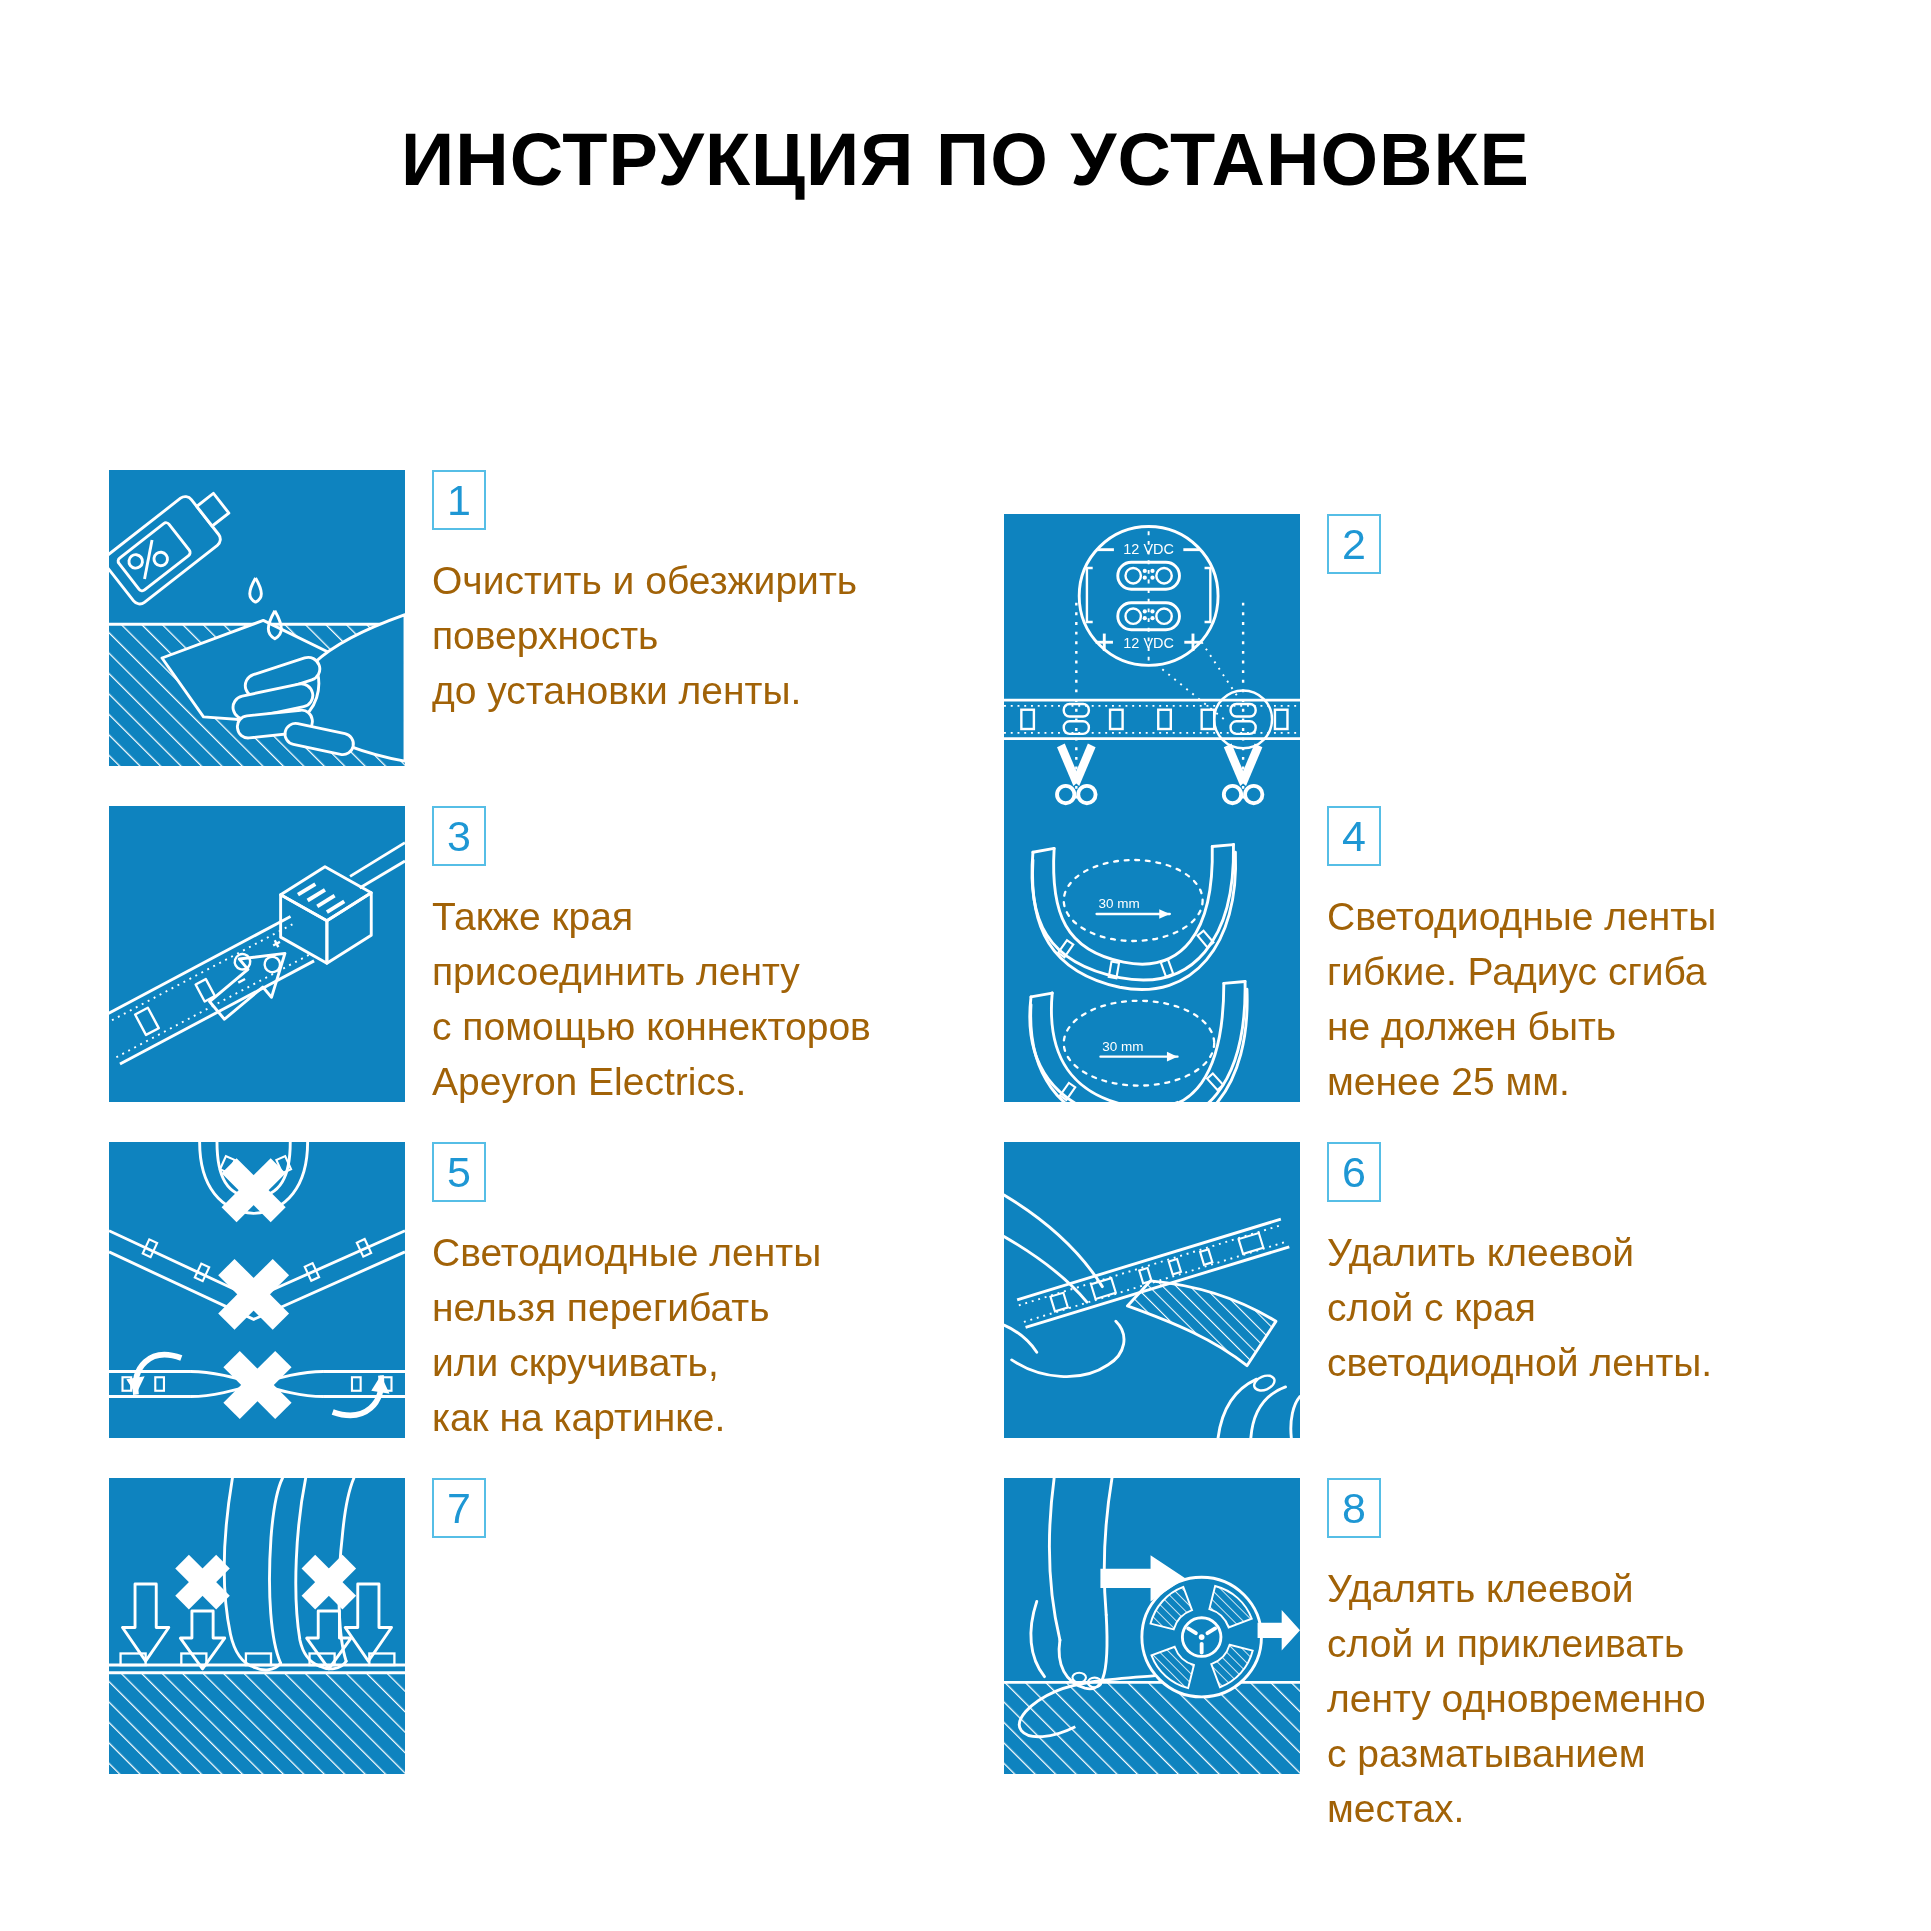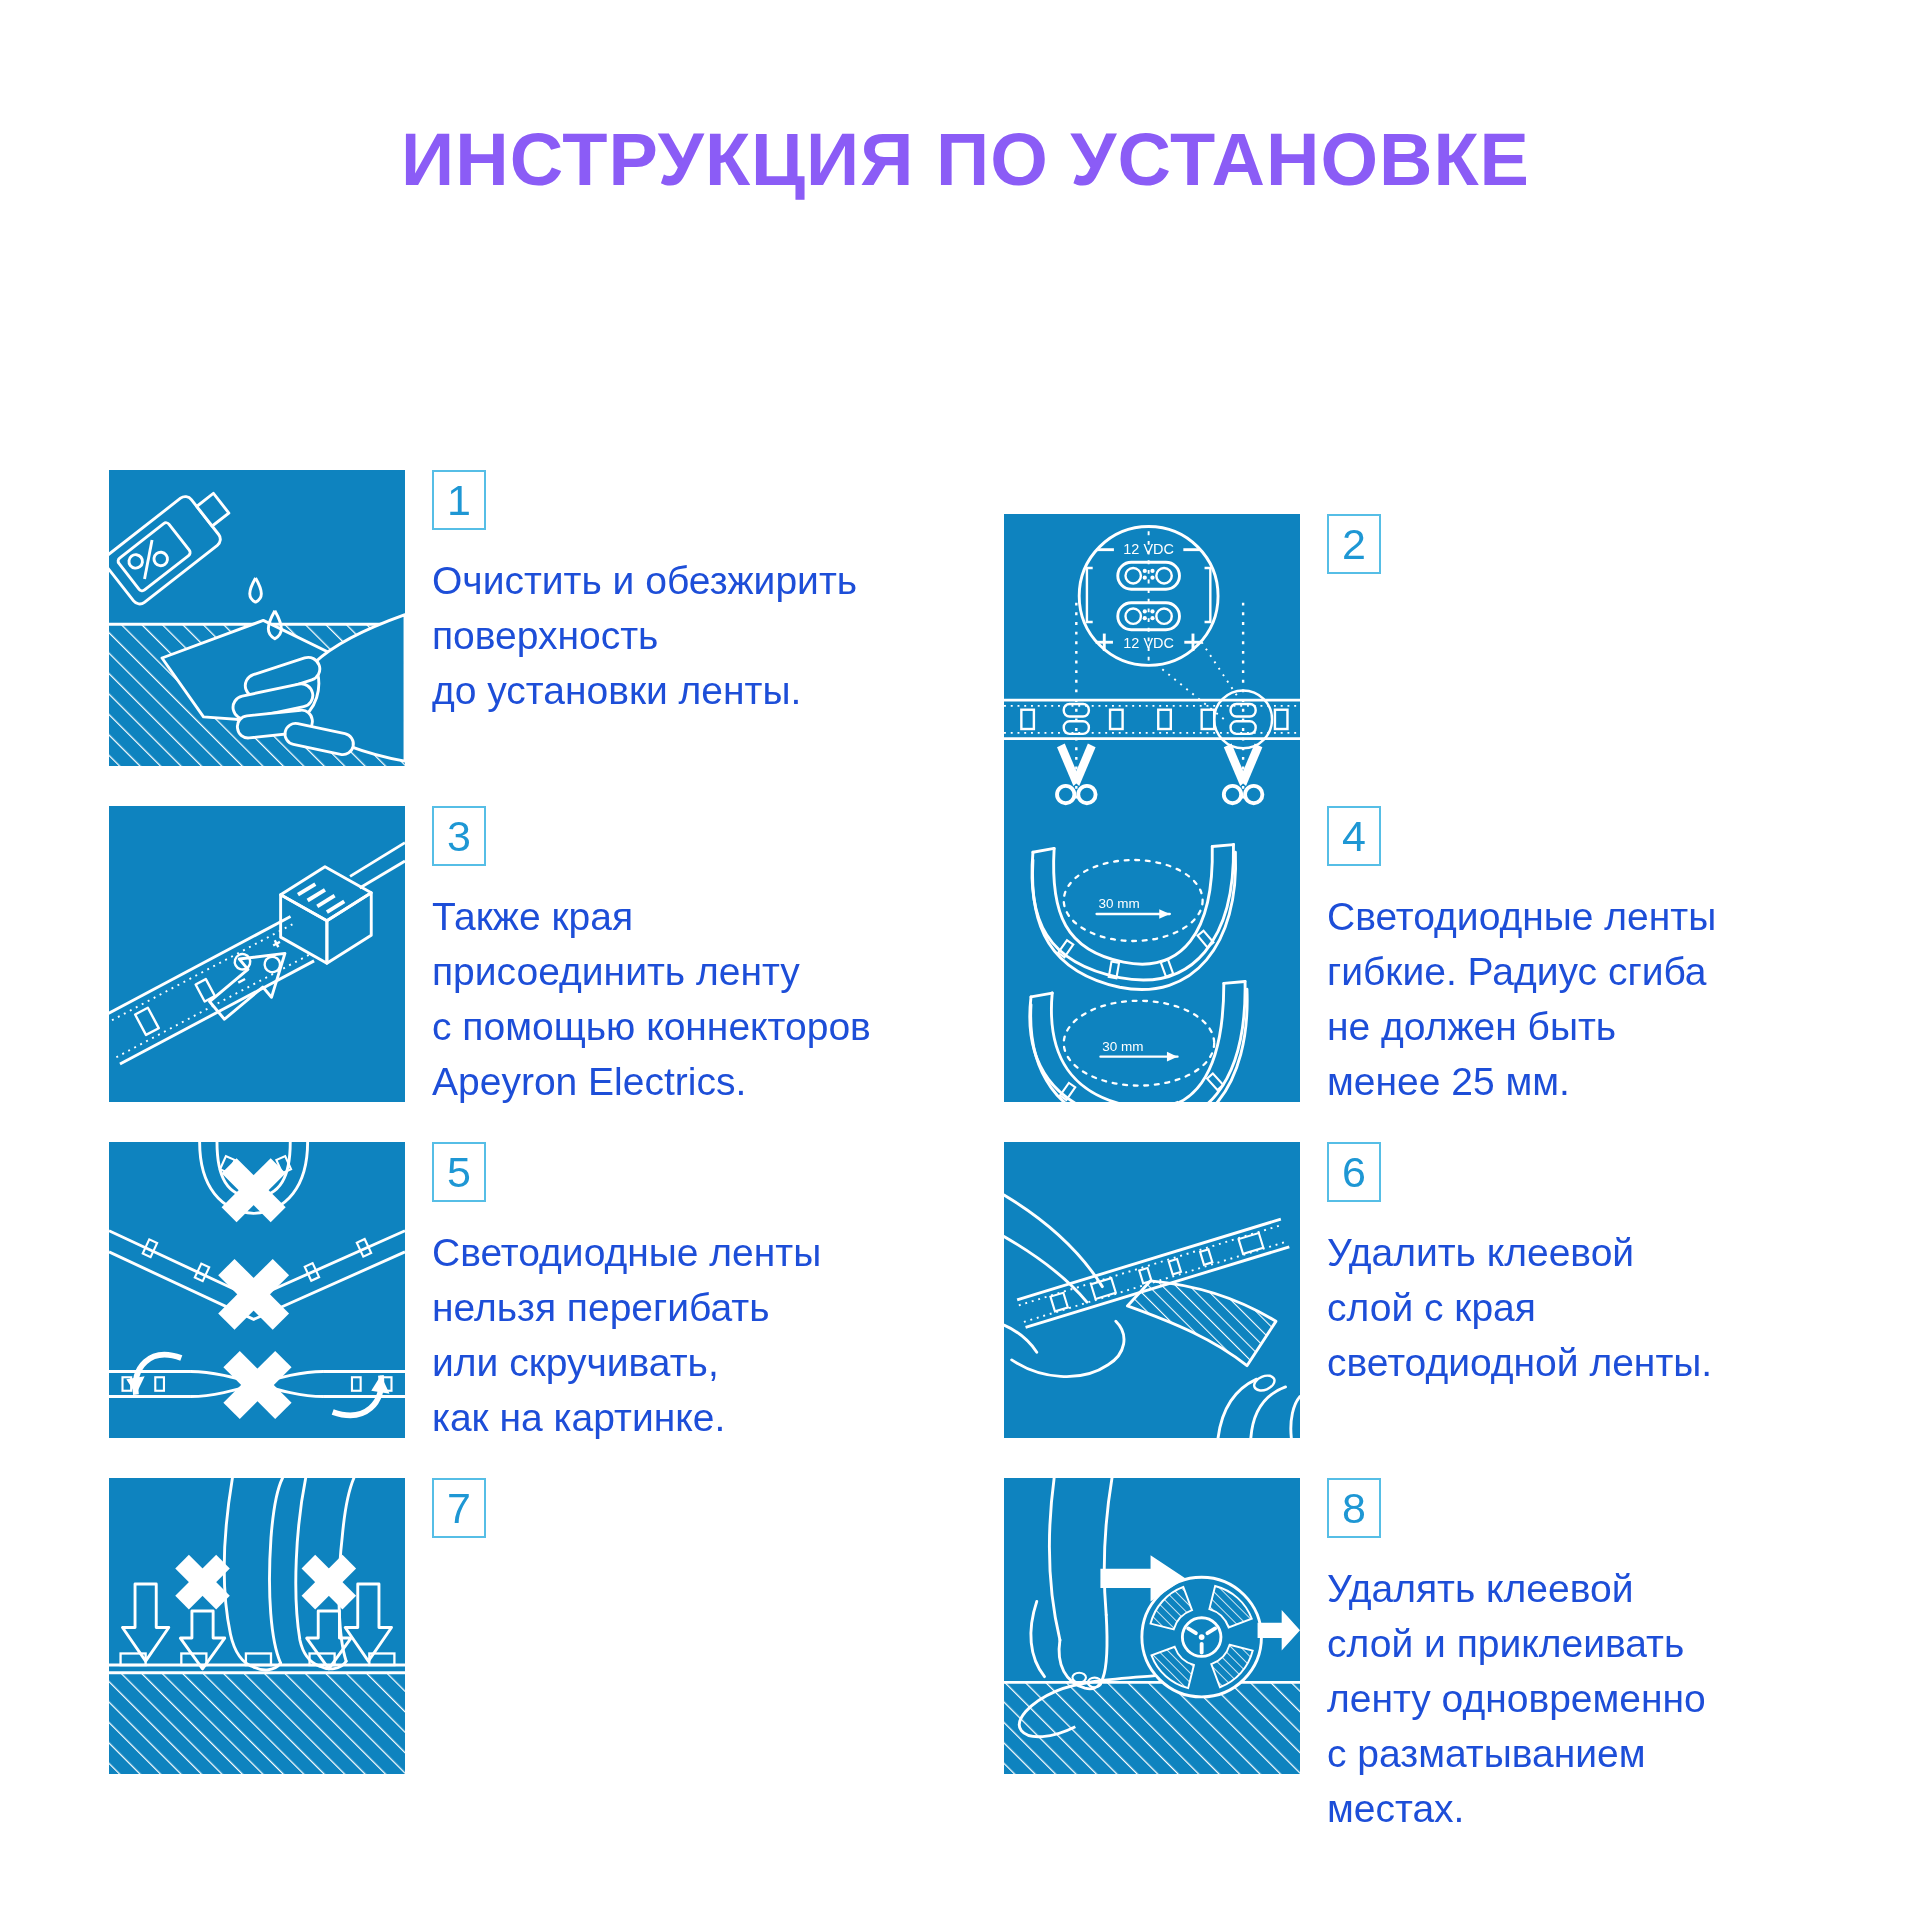--- a/index.html
+++ b/index.html
@@ -1,27 +1,27 @@
 <!DOCTYPE html>
 <html><head>
 <meta charset="utf-8">
 <style>
   html,body{margin:0;padding:0;background:#fff;}
   .page{position:relative;width:1931px;height:1931px;background:#ffffff;overflow:hidden;
         font-family:"Liberation Sans", sans-serif;}
   .title{position:absolute;top:114px;left:0;width:1931px;text-align:center;
-         color:#8b5cf6;font-size:74px;font-weight:700;line-height:1.24;letter-spacing:1px;}
+         color:#000000;font-size:74px;font-weight:700;line-height:1.24;letter-spacing:1px;}
   .step{position:absolute;display:flex;gap:27px;width:874px;}
   .ill{width:296px;height:296px;flex:none;display:block;}
   .ill text{font-family:"Liberation Sans", sans-serif;fill:#ffffff;}
   .step-body{flex:1;}
   .badge{width:50px;height:56px;border:2.9px solid #56BEE6;background:#ffffff;
          display:flex;align-items:center;justify-content:center;
          font-size:43px;color:#1E97D4;margin-bottom:23px;}
-  .step-text{font-size:39px;line-height:55px;color:#1d4ed8;white-space:pre-line;max-width:526px;}
+  .step-text{font-size:39px;line-height:55px;color:#a16207;white-space:pre-line;max-width:526px;}
   .pos-s1{left:109px;top:470px;}  .pos-s2{left:1004px;top:470px;margin-top:44px;}
   .pos-s3{left:109px;top:806px;}  .pos-s4{left:1004px;top:806px;}
   .pos-s5{left:109px;top:1142px;} .pos-s6{left:1004px;top:1142px;}
   .pos-s7{left:109px;top:1478px;} .pos-s8{left:1004px;top:1478px;}
 </style>
 </head>
 <body>
 
 <div class="page">
 

